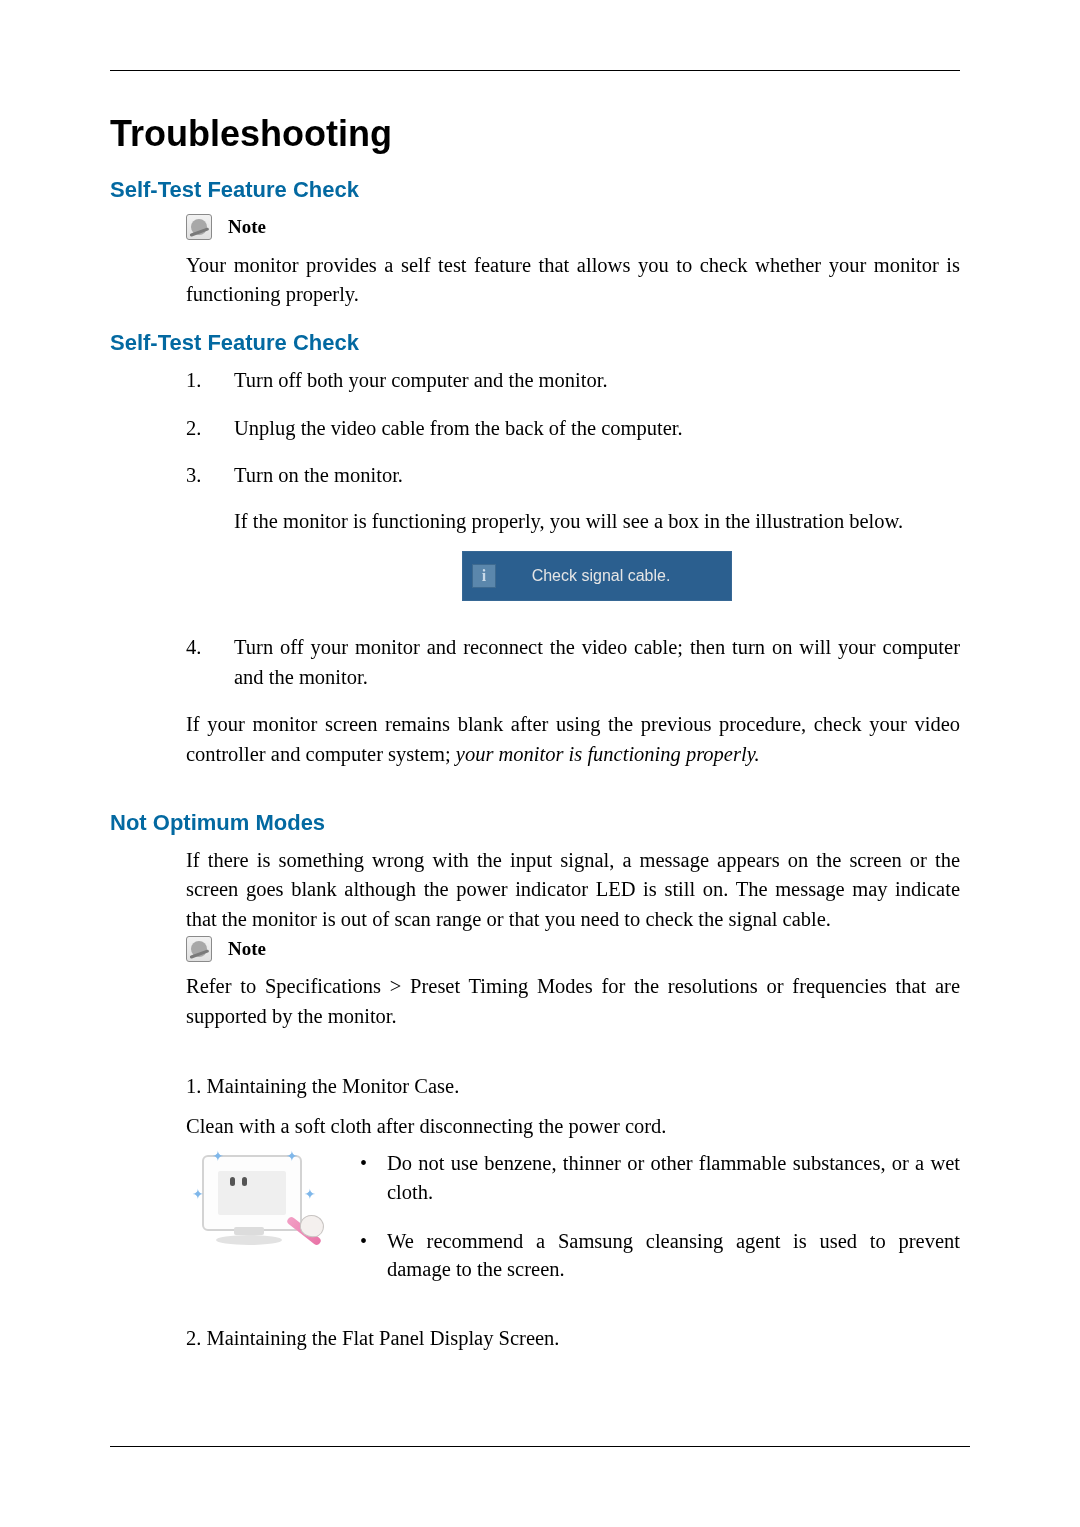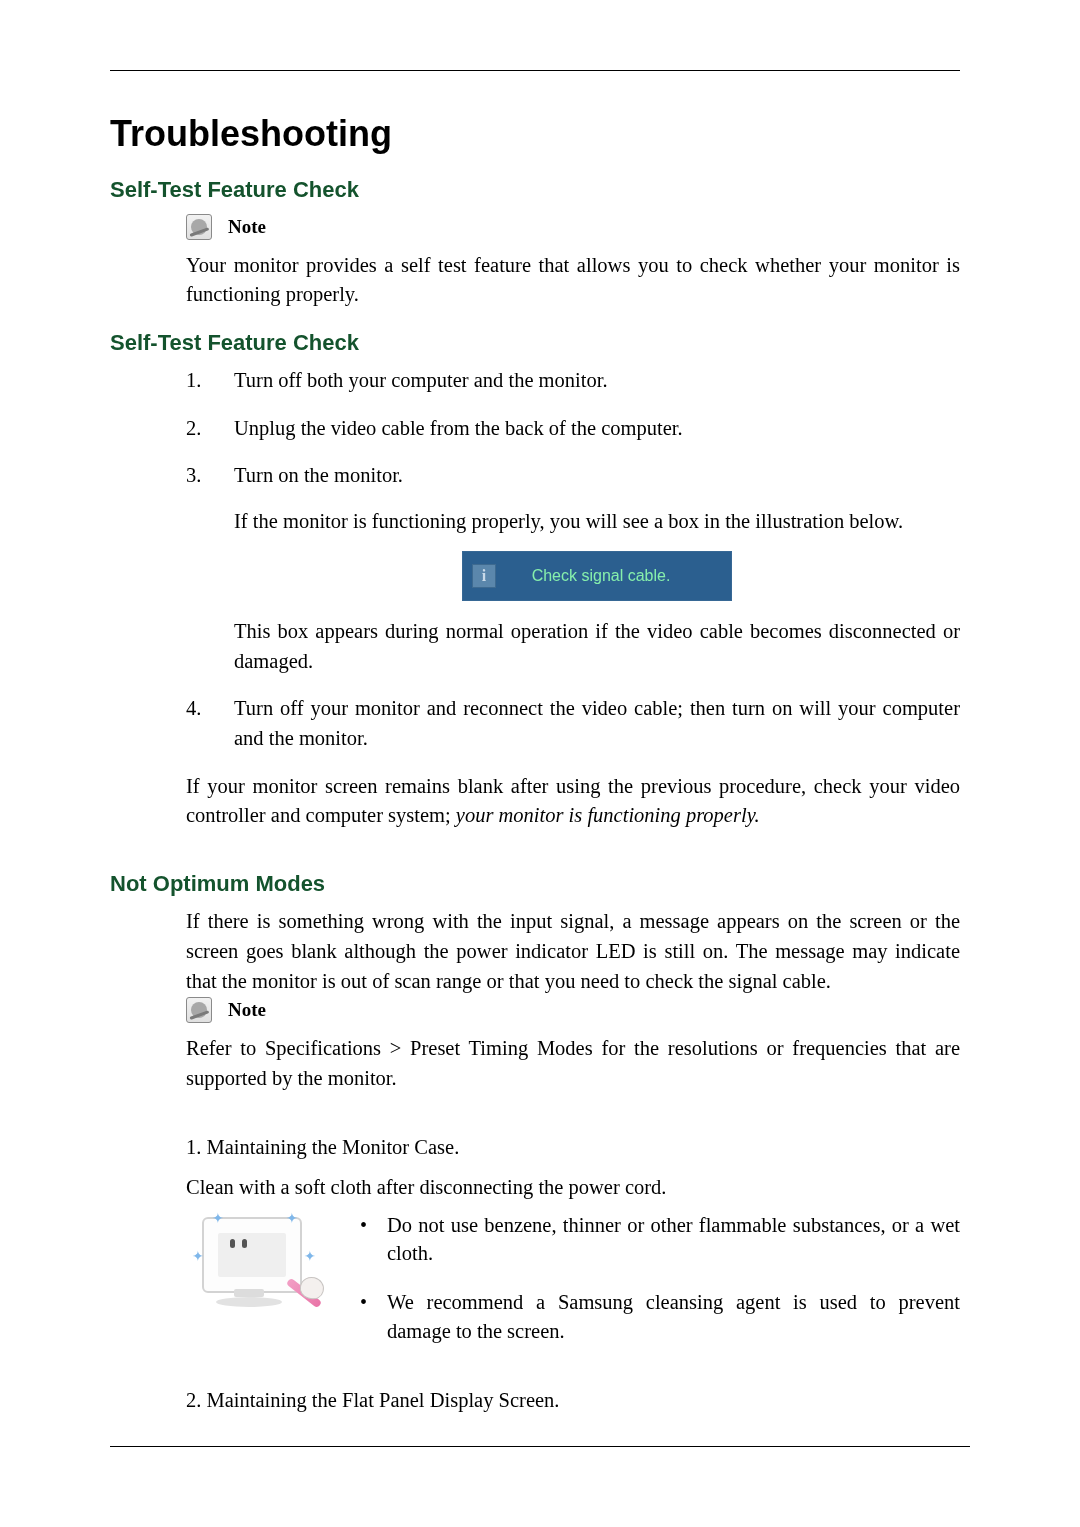--- a/index.html
+++ b/index.html
@@ -34,21 +34,21 @@
     font-family: Arial, Helvetica, sans-serif;
     font-weight: bold;
     font-size: 36px;
     margin: 0 0 22px 0;
     color: #000;
   }
   h2.section {
     font-family: Arial, Helvetica, sans-serif;
     font-weight: bold;
     font-size: 22px;
-    color: #14532d;
+    color: #0369a1;
     margin: 0 0 10px 0;
   }
   .content-block {
     margin-left: 76px;
     margin-bottom: 20px;
     font-size: 20.5px;
     line-height: 1.45;
     text-align: justify;
   }
   .note-row {
@@ -139,21 +139,21 @@
     text-align: center;
     top: -1px;
     font-family: Georgia, serif;
     font-weight: bold;
     font-size: 16px;
     color: #c9dae9;
   }
   .osd-text {
     flex: 1;
     text-align: center;
-    color: #86efac;
+    color: #e5e5e5;
     font-family: Arial, Helvetica, sans-serif;
     font-size: 16px;
     padding-right: 26px;
   }
   .italic { font-style: italic; }
 
   .maint-flex {
     display: flex;
     align-items: flex-start;
     gap: 34px;
@@ -285,21 +285,20 @@
       </li>
       <li>
         <span class="num">3.</span>
         <span class="body">
           <span>Turn on the monitor.</span>
           <div class="sub-para">If the monitor is functioning properly, you will see a box in the illustration below.</div>
           <div class="osd-box">
             <span class="osd-icon"></span>
             <span class="osd-text">Check signal cable.</span>
           </div>
-          <div class="sub-para">This box appears during normal operation if the video cable becomes disconnected or damaged.</div>
         </span>
       </li>
       <li>
         <span class="num">4.</span>
         <span class="body">Turn off your monitor and reconnect the video cable; then turn on will your computer and the monitor.</span>
       </li>
     </ol>
     <div>
       <span>If your monitor screen remains blank after using the previous procedure, check your video controller and computer system; </span><span class="italic">your monitor is functioning properly.</span>
     </div>

